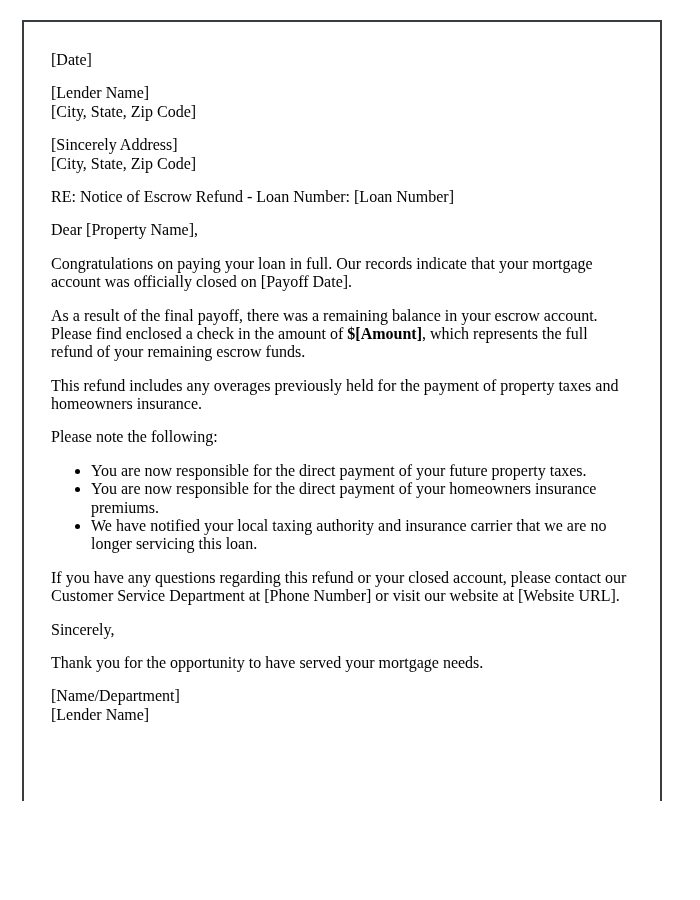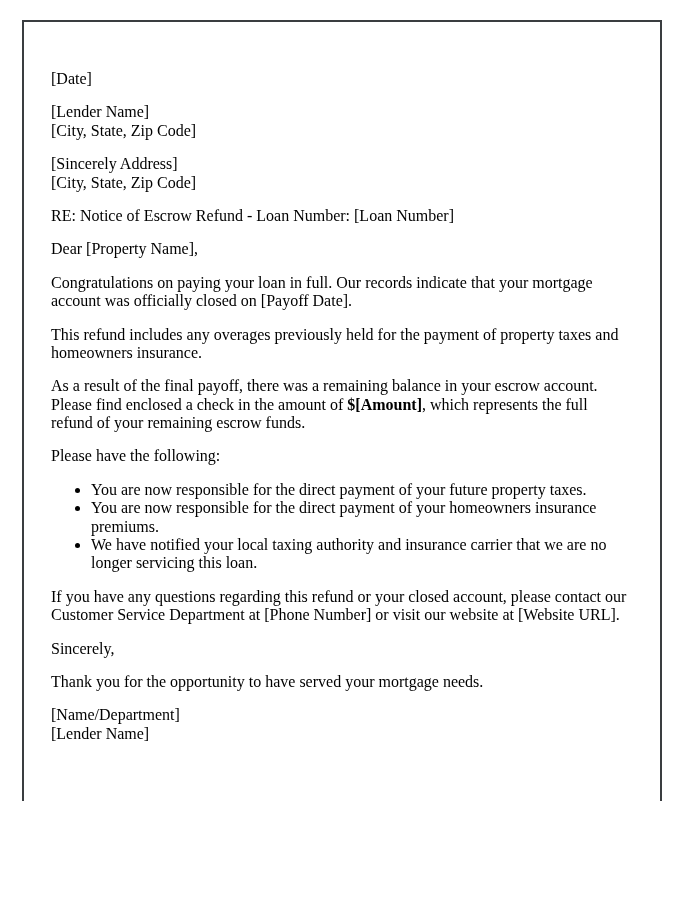--- a/index.html
+++ b/index.html
@@ -21,21 +21,20 @@
     border: 2px solid var(--frame-border);
     border-bottom: none;
     background: #ffffff;
   }
   .letter-content {
     padding: 29px 27px 0 27px;
     font-family: "Liberation Serif", "DejaVu Serif", serif;
     font-size: 16px;
     line-height: 1.15;
     color: #000000;
-    margin-top: 19px;
   }
   .letter-content p {
     margin: 0 0 15px 0;
   }
   .block-line { margin: 0; }
   .subject { font-weight: normal; }
   .letter-content ul {
     margin: 0 0 15px 0;
     padding-left: 40px;
   }
@@ -58,25 +57,25 @@
       <span class="block-line" style="display:block">[Sincerely Address]</span>
       <span class="block-line" style="display:block">[City, State, Zip Code]</span>
     </p>
 
     <p class="subject">RE: Notice of Escrow Refund - Loan Number: [Loan Number]</p>
 
     <p>Dear [Property Name],</p>
 
     <p>Congratulations on paying your loan in full. Our records indicate that your mortgage account was officially closed on [Payoff Date].</p>
 
+    <p><span>As a result of the final payoff, there was a remaining balance in your escrow account. Please find enclosed a check in the amount of </span><strong>$[Amount]</strong><span>, which represents the full refund of your remaining escrow funds.</span></p>
+
     <p>This refund includes any overages previously held for the payment of property taxes and homeowners insurance.</p>
 
-    <p><span>As a result of the final payoff, there was a remaining balance in your escrow account. Please find enclosed a check in the amount of </span><strong>$[Amount]</strong><span>, which represents the full refund of your remaining escrow funds.</span></p>
-
-    <p>Please have the following:</p>
+    <p>Please note the following:</p>
 
     <ul>
       <li>You are now responsible for the direct payment of your future property taxes.</li>
       <li>You are now responsible for the direct payment of your homeowners insurance premiums.</li>
       <li>We have notified your local taxing authority and insurance carrier that we are no longer servicing this loan.</li>
     </ul>
 
     <p>If you have any questions regarding this refund or your closed account, please contact our Customer Service Department at [Phone Number] or visit our website at [Website URL].</p>
 
     <p>Sincerely,</p>

